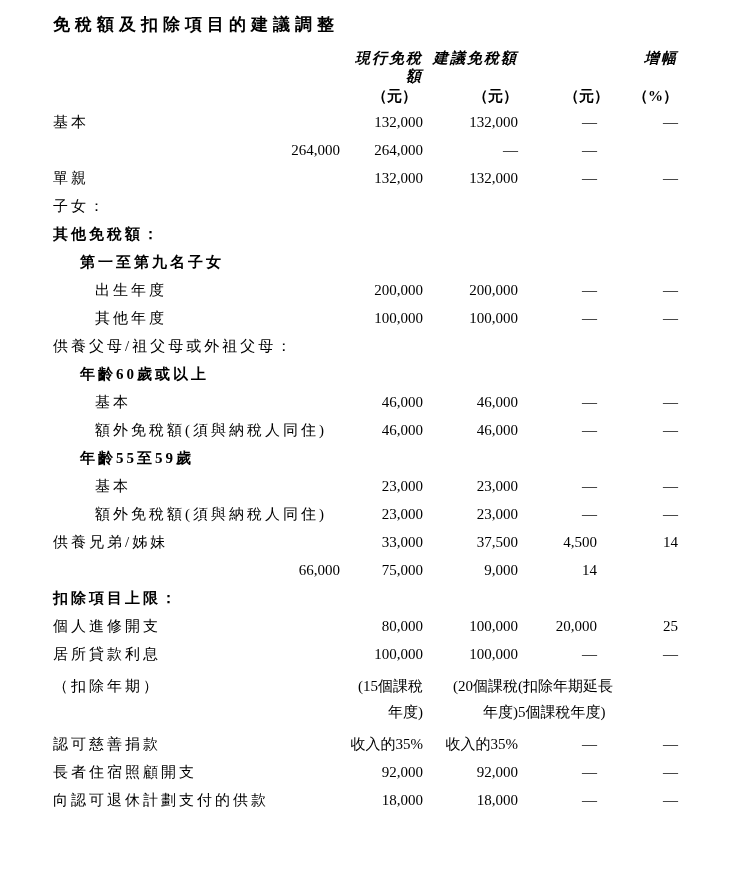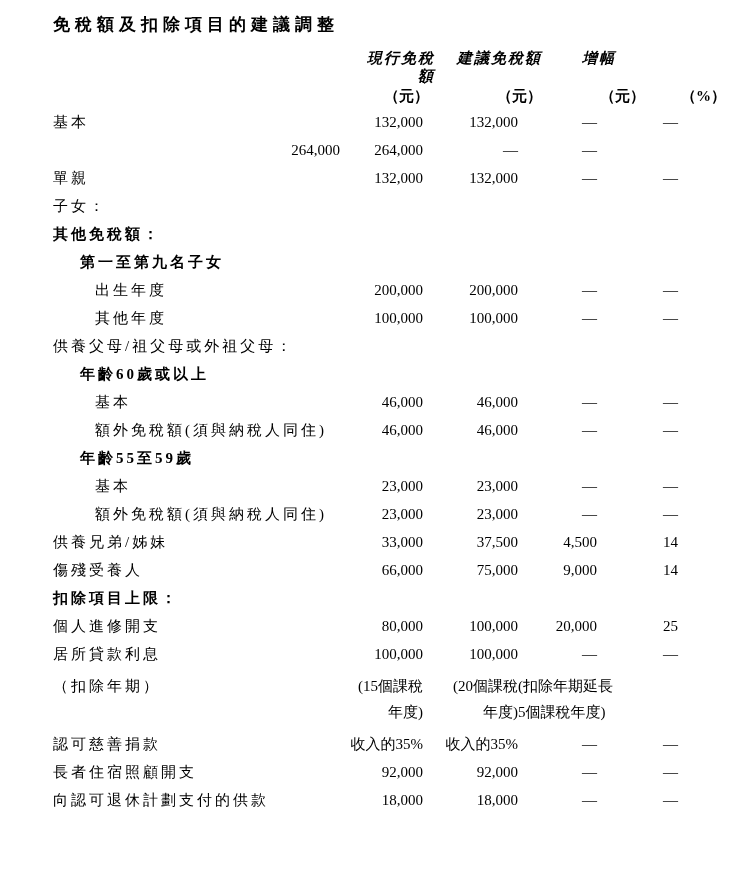--- a/index.html
+++ b/index.html
@@ -26,34 +26,34 @@
     margin: 0 0 14px 0;
   }
   .grid-row {
     display: grid;
     grid-template-columns: 287px 83px 95px 79px 81px;
     align-items: start;
     line-height: 18px;
     margin-bottom: 10px;
     font-size: 15px;
   }
-  .thead .grid-row { margin-bottom: 2px; gap: 12px; }
+  .thead .grid-row { margin-bottom: 2px; }
   .thead { margin-bottom: 8px; }
   .c { white-space: pre-line; }
   .c.num { text-align: right; }
   .c.label { text-align: left; letter-spacing: 3px; }
   .hdr {
     font-weight: bold;
     font-style: italic;
     letter-spacing: 2px;
     text-align: right;
   }
   .hdr.span34 {
     grid-column: 4 / span 2;
-    text-align: left;
+    text-align: right;
     padding-left: 28px;
   }
   .unit { font-weight: bold; text-align: right; }
   .unit.u1 { padding-right: 6px; }
   .unit.u3 { margin-right: -12px; }
   .section .label { font-weight: bold; }
   .gap-lg { margin-top: 9px; }
   .gap-sm { margin-top: 4px; }
   .ind0 { padding-left: 0; }
   .ind1 { padding-left: 27px; font-weight: bold; }
@@ -193,21 +193,20 @@
         <div class="c num">—</div>
       </div>
       <div class="grid-row">
         <div class="c label ind0">供養兄弟/姊妹</div>
         <div class="c num">33,000</div>
         <div class="c num">37,500</div>
         <div class="c num">4,500</div>
         <div class="c num">14</div>
       </div>
       <div class="grid-row">
-        <div class="c label ind0">傷殘受養人</div>
         <div class="c num">66,000</div>
         <div class="c num">75,000</div>
         <div class="c num">9,000</div>
         <div class="c num">14</div>
       </div>
       <div class="grid-row section gap-lg">
         <div class="c label ind0">扣除項目上限：</div>
         <div class="c num"></div>
         <div class="c num"></div>
         <div class="c num"></div>

